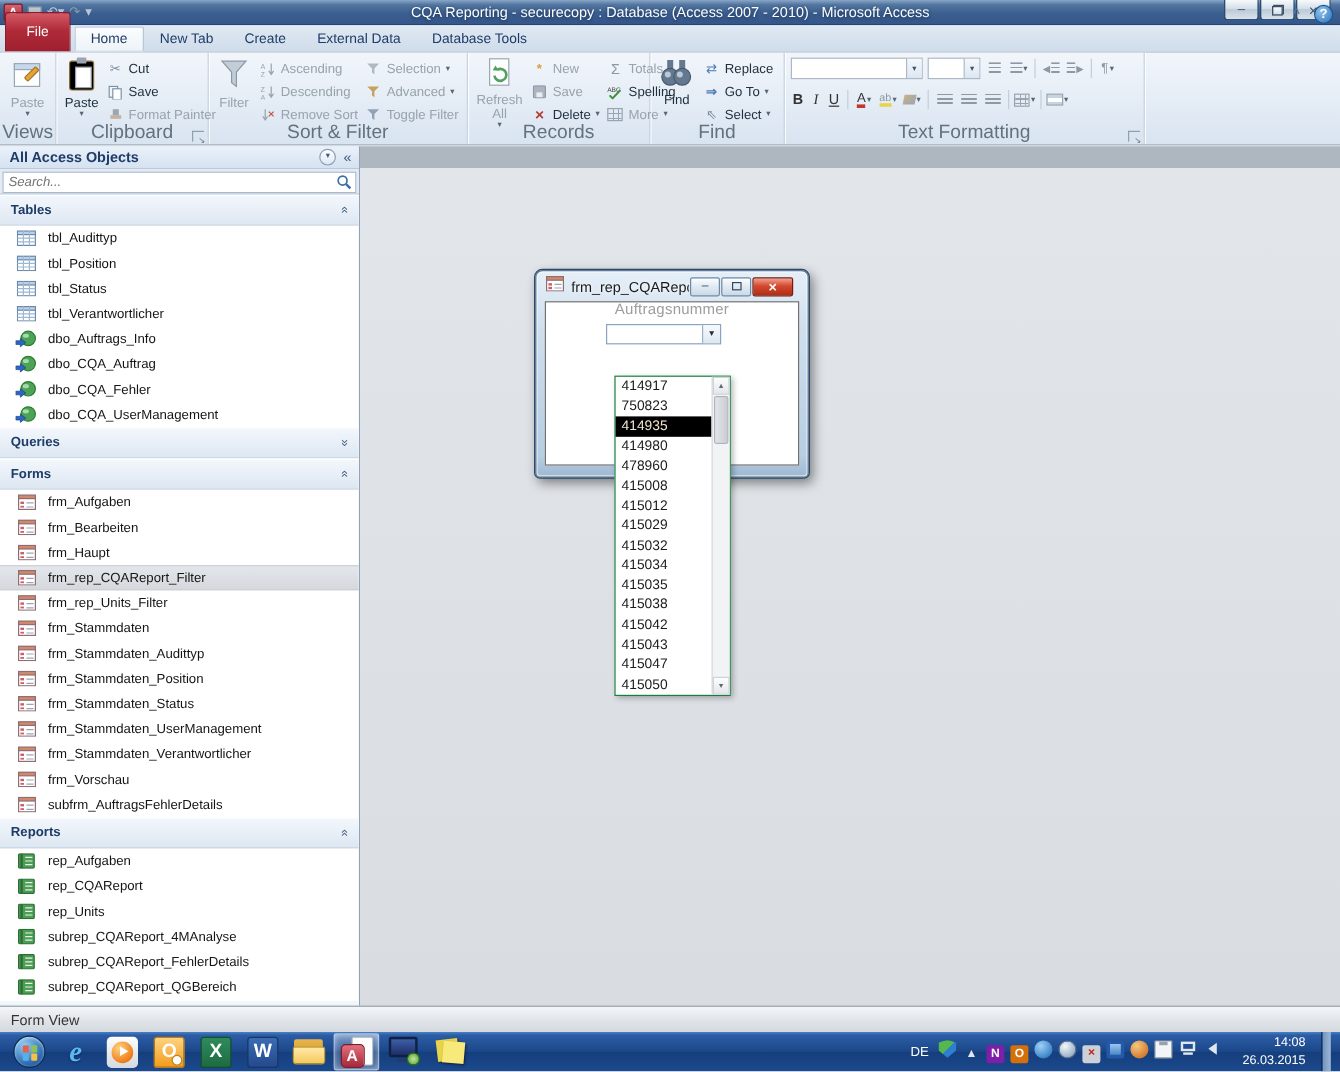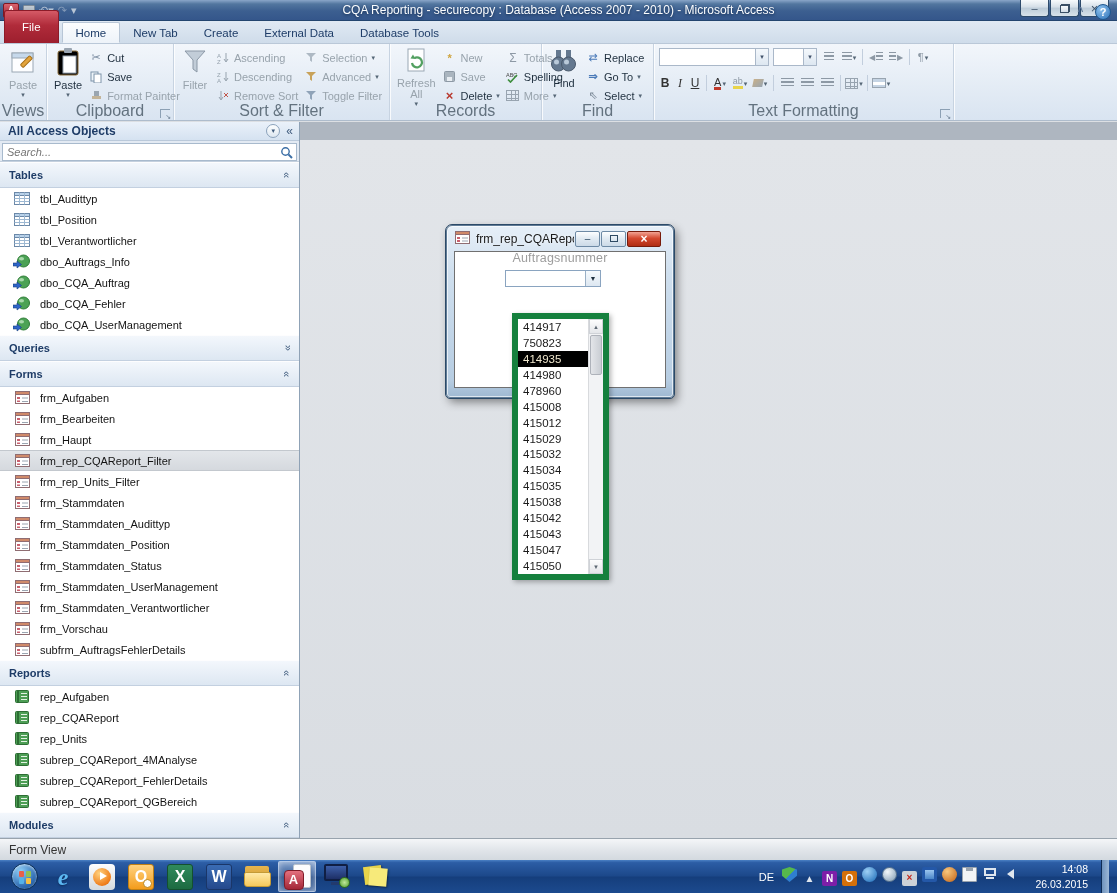--- a/index.html
+++ b/index.html
@@ -81,21 +81,21 @@
 .pbtn.min,.pbtn.max{width:25px;}
 .pbtn.close{width:34px;background:linear-gradient(#f2a violet);background:linear-gradient(#f2a393,#d4492f 45%,#b02d13);border-color:#771c0c;color:#fff;font-weight:bold;font-size:12px;}
 .maxglyph{width:8px;height:7px;border:1px solid #2f4a63;}
 #popup-content{position:absolute;left:7px;right:7px;top:25px;bottom:9px;background:#fff;border:1px solid #707070;}
 #popup-label{position:absolute;left:0;right:0;top:25px;text-align:center;font-size:12.5px;color:#9d9d9d;letter-spacing:.2px;}
 #popup-combo{position:absolute;left:58px;top:44px;width:96px;height:17px;background:#fff;border:1px solid #8aa4c0;display:flex;}
 #combo-value{flex:1;font-size:11px;line-height:15px;padding-left:3px;color:#111;}
 #combo-btn{width:15px;background:linear-gradient(#f6fafd,#dde7f1);border-left:1px solid #9ab0c6;font-size:7px;color:#1f2f3e;display:flex;align-items:center;justify-content:center;}
 
 
-#dropdown{position:absolute;left:512px;top:313px;width:97px;height:267px;z-index:6;background:#fff;border:6px solid #15803d;box-shadow:2px 2px 5px rgba(0,0,0,.3);}
+#dropdown{position:absolute;left:512px;top:313px;width:97px;height:267px;z-index:6;background:#fff;border:1px solid #15803d;box-shadow:2px 2px 5px rgba(0,0,0,.3);}
 #dd-rows{position:absolute;left:0;top:0;bottom:0;right:15px;display:flex;flex-direction:column;}
 .dd-row{flex:1;font-size:11.5px;color:#1b1b1b;padding-left:5px;display:flex;align-items:center;}
 .dd-row.selected{background:#000;color:#f0e7cd;}
 #dd-scroll{position:absolute;right:0;top:0;bottom:0;width:15px;background:#f2f3f5;border-left:1px solid #d8dadd;}
 .dd-arrow{position:absolute;left:0;right:0;height:15px;background:linear-gradient(#fdfdfd,#e4e6ea);border:1px solid #cfd2d7;color:#5e6873;font-size:6px;display:flex;align-items:center;justify-content:center;}
 #dd-up{top:0;}
 #dd-down{bottom:0;}
 #dd-thumb{position:absolute;left:1px;right:1px;top:16px;height:40px;background:linear-gradient(90deg,#e3e5e9,#c9cdd3);border:1px solid #aeb2ba;border-radius:2px;}
 
 
@@ -474,20 +474,30 @@
         </div>
         <div class="nav-item">
           <span class="nav-icon">
             <svg width="16" height="13">
               <rect x="0.5" y="0.5" width="15" height="12" fill="#fff" stroke="#6b88a8"></rect>
               <rect x="0.5" y="0.5" width="15" height="3" fill="#b9d2ea" stroke="#6b88a8"></rect>
               <path d="M0.5 6.5h15M0.5 9.5h15M5.5 0.5v12M10.5 0.5v12" stroke="#9db8d2" fill="none"></path>
             </svg>
           </span>
           <span class="nav-label">tbl_Position</span>
+        </div>
+        <div class="nav-item">
+          <span class="nav-icon">
+            <svg width="16" height="13">
+              <rect x="0.5" y="0.5" width="15" height="12" fill="#fff" stroke="#6b88a8"></rect>
+              <rect x="0.5" y="0.5" width="15" height="3" fill="#b9d2ea" stroke="#6b88a8"></rect>
+              <path d="M0.5 6.5h15M0.5 9.5h15M5.5 0.5v12M10.5 0.5v12" stroke="#9db8d2" fill="none"></path>
+            </svg>
+          </span>
+          <span class="nav-label">tbl_Status</span>
         </div>
         <div class="nav-item">
           <span class="nav-icon">
             <svg width="16" height="13">
               <rect x="0.5" y="0.5" width="15" height="12" fill="#fff" stroke="#6b88a8"></rect>
               <rect x="0.5" y="0.5" width="15" height="3" fill="#b9d2ea" stroke="#6b88a8"></rect>
               <path d="M0.5 6.5h15M0.5 9.5h15M5.5 0.5v12M10.5 0.5v12" stroke="#9db8d2" fill="none"></path>
             </svg>
           </span>
           <span class="nav-label">tbl_Verantwortlicher</span>

